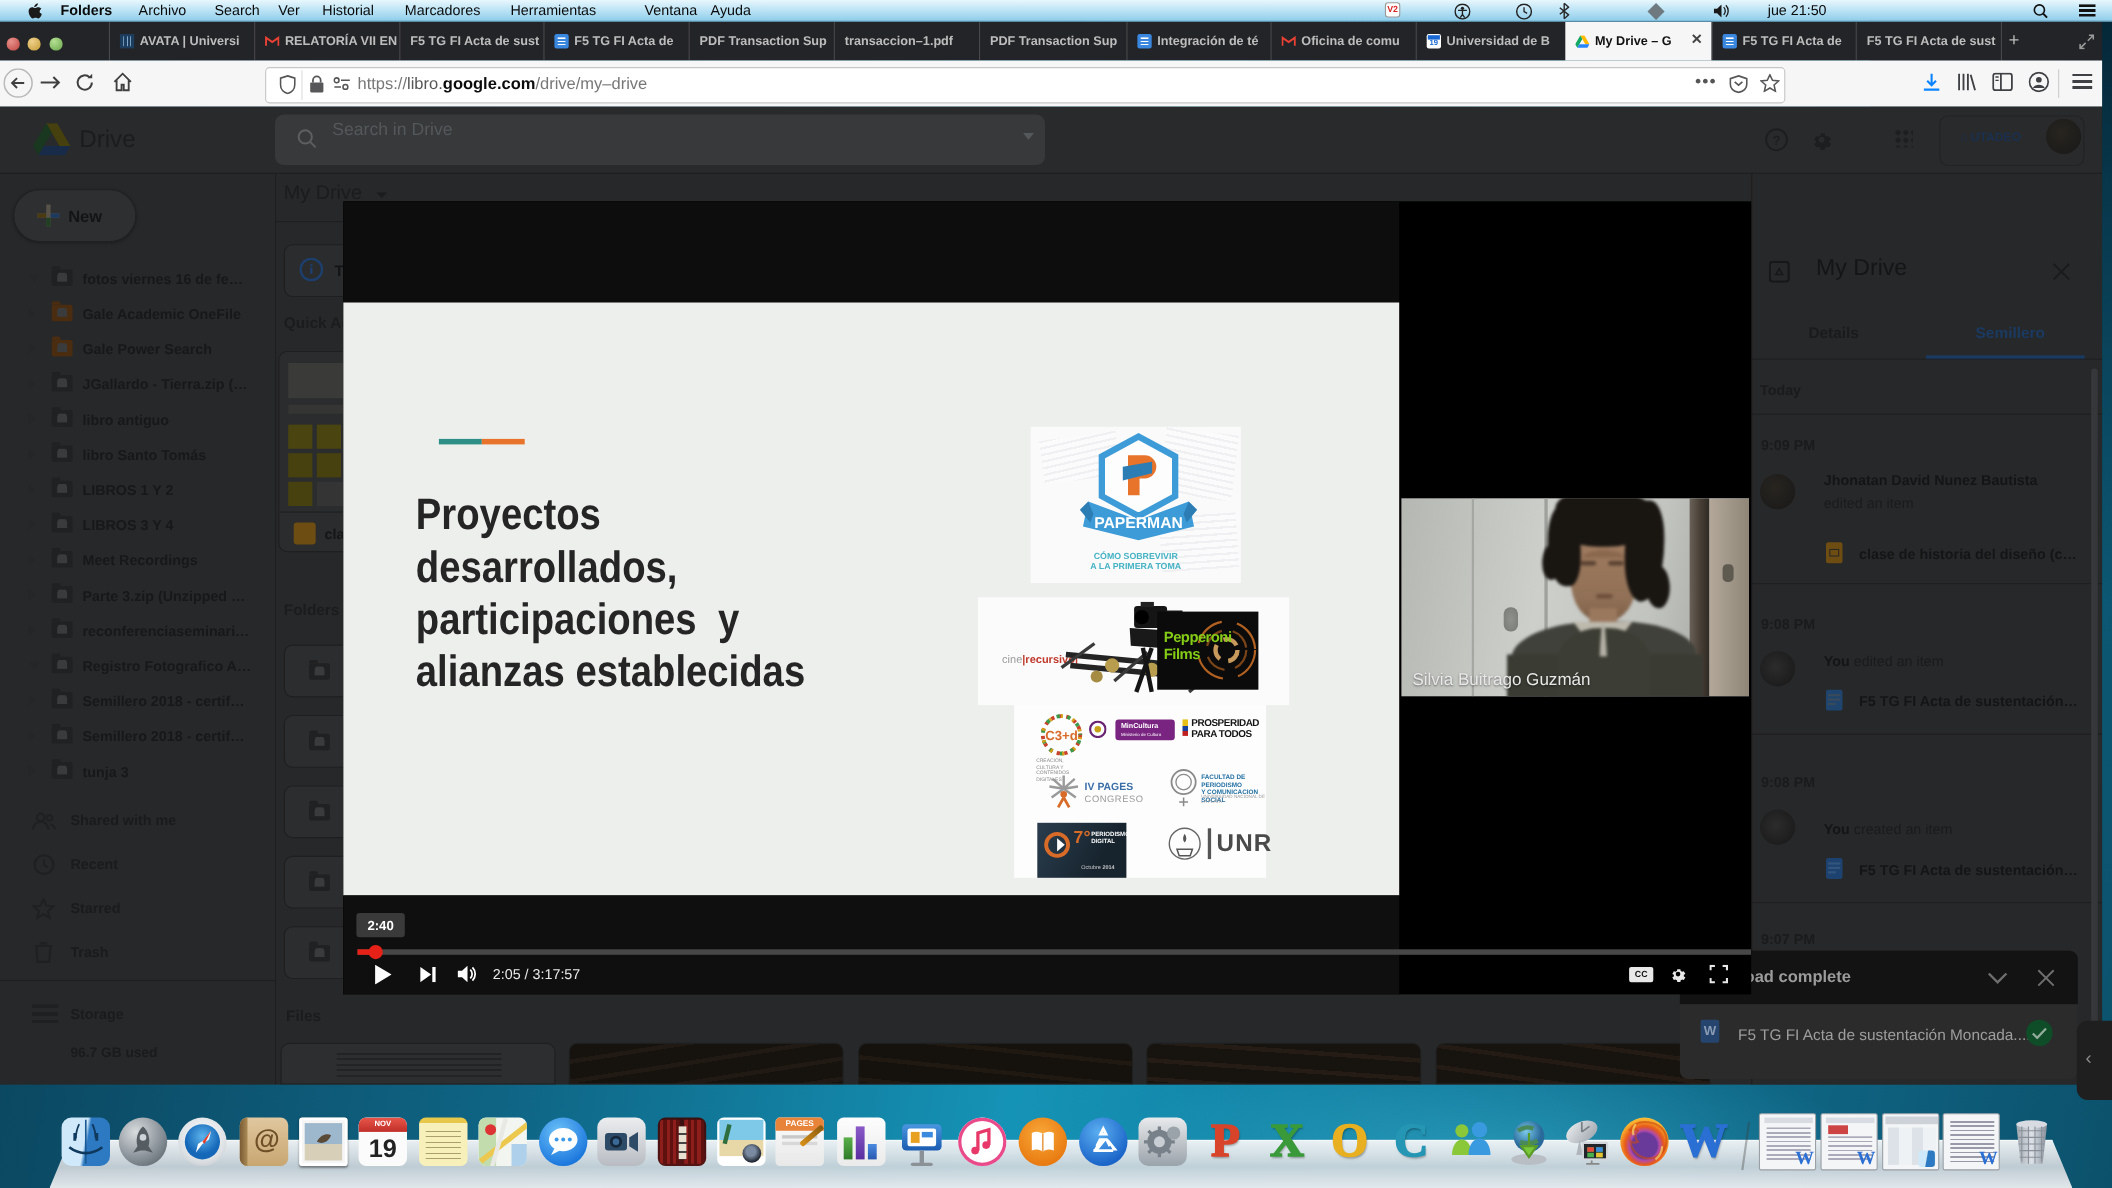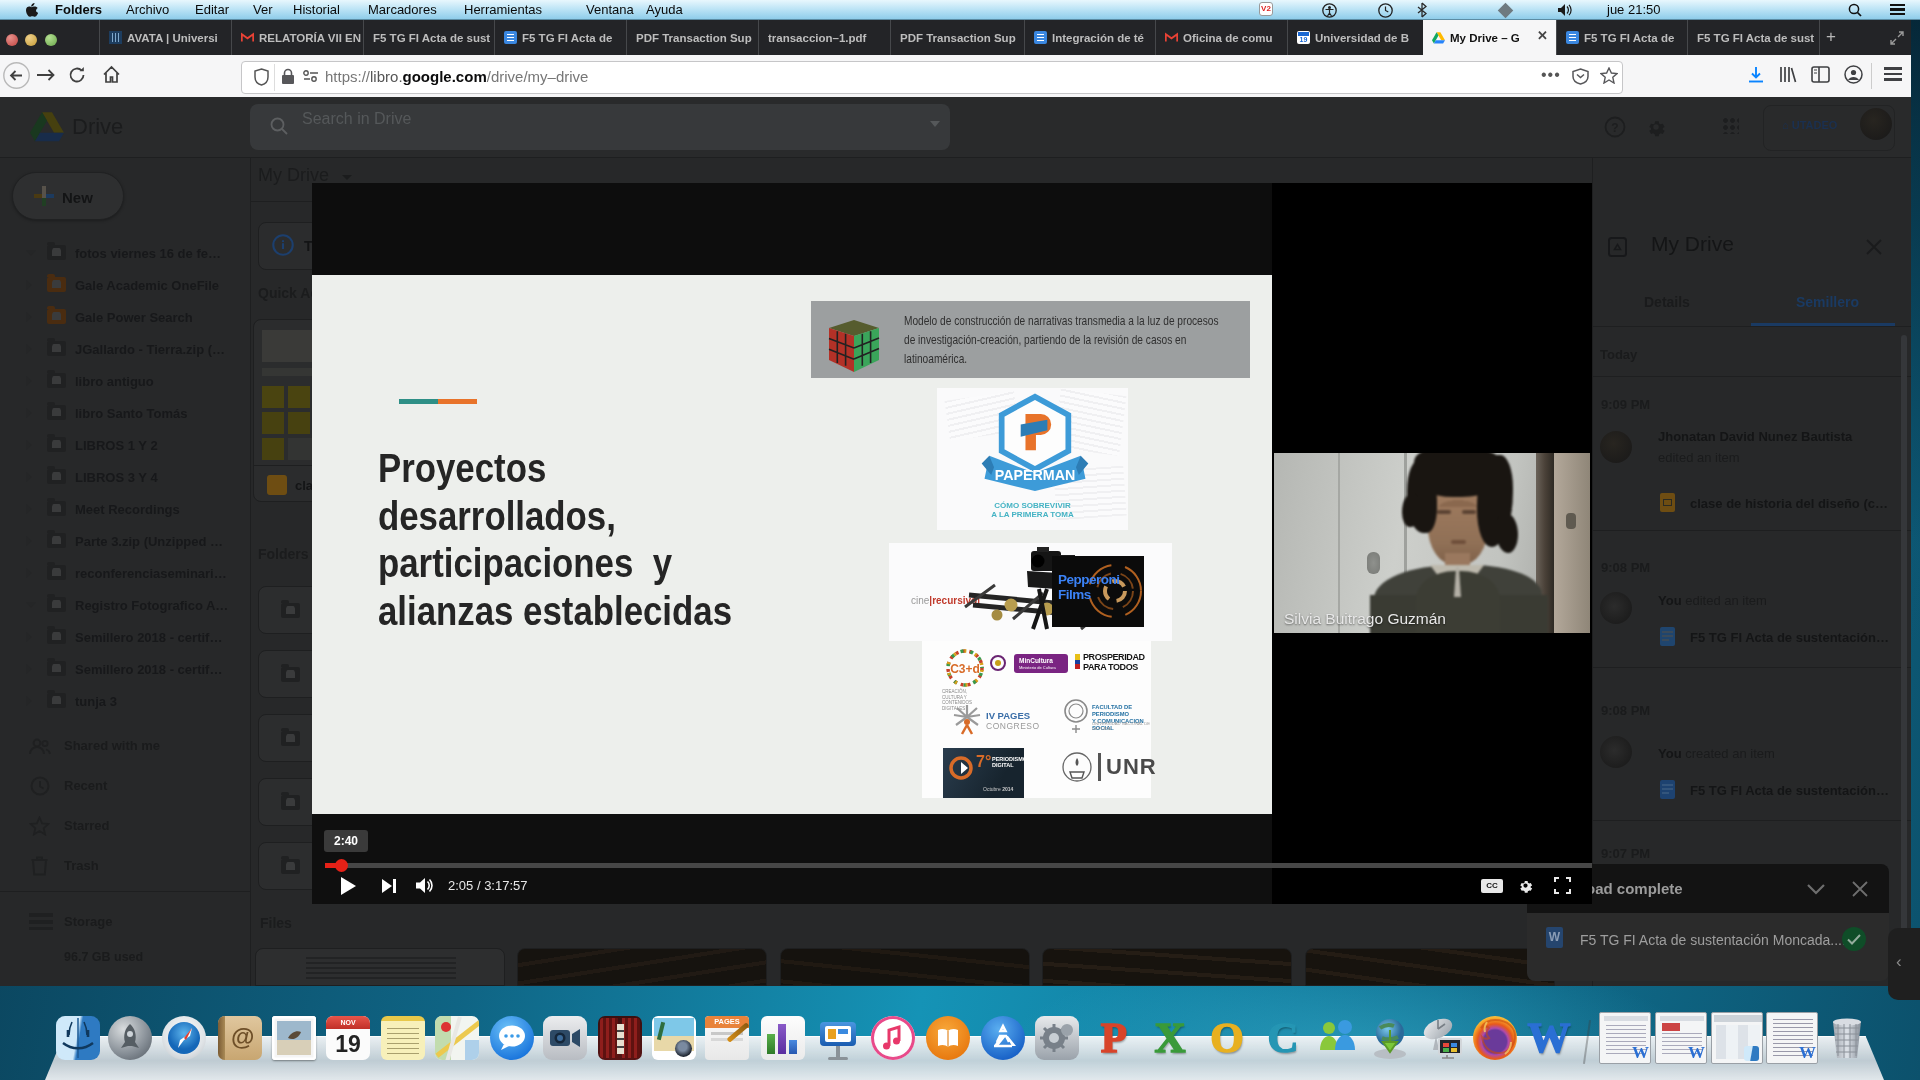--- a/index.html
+++ b/index.html
@@ -22,21 +22,21 @@
 </style></head>
 <body>
 <div class="a desk"></div>
 
 <div class="a menubar">
  <svg class="a" style="left:24px;top:3px" width="14" height="15" viewBox="0 0 14 15">
       <path fill="#1a1a1a" d="M9.6 2.3c.6-.7 1-1.7.9-2.3-.9 0-1.9.6-2.5 1.3-.5.6-1 1.6-.9 2.3 1 0 1.9-.6 2.5-1.3zM12 8c0-2 1.6-2.9 1.7-3-1-1.3-2.4-1.5-2.9-1.5-1.2-.1-2.4.7-3 .7-.6 0-1.6-.7-2.6-.7C3.8 3.5 2 4.6 2 7c0 1.5.5 3.5 1.4 4.8.7 1 1.4 2 2.4 2 .9 0 1.3-.6 2.5-.6s1.5.6 2.5.6 1.7-1 2.4-2c.5-.8.8-1.6 1-2-.1 0-2.2-.8-2.2-1.8z"></path>
     </svg>
  <span class="mi" style="left:55px;font-weight:700">Folders</span>
  <span class="mi" style="left:126px">Archivo</span>
- <span class="mi" style="left:195px">Editar</span>
+ <span class="mi" style="left:195px">Search</span>
  <span class="mi" style="left:253px">Ver</span>
  <span class="mi" style="left:293px">Historial</span>
  <span class="mi" style="left:368px">Marcadores</span>
  <span class="mi" style="left:464px">Herramientas</span>
  <span class="mi" style="left:586px">Ventana</span>
  <span class="mi" style="left:646px">Ayuda</span>
  <span class="mi" style="left:1259px;width:14px;height:14px;background:#fff;border-radius:3px;border:1px solid #999;font-size:8px;font-weight:700;color:#d22;text-align:center;line-height:12px">V2</span>
  <svg class="a" style="left:1322px;top:3px" width="15" height="15" viewBox="0 0 15 15">
       <circle cx="7.5" cy="7.5" r="6.7" fill="none" stroke="#222" stroke-width="1.3"></circle>
       <circle cx="7.5" cy="4.6" r="1.5" fill="#222"></circle>
@@ -455,29 +455,20 @@
 </div>
 
 <div class="a" style="left:312px;top:183px;width:1280px;height:721px;background:#000;z-index:50;overflow:hidden">
  <div style="position:absolute;left:0;top:0;width:960px;height:92px;background:#0d0d0d"></div>
 
  <div style="position:absolute;left:0;top:92px;width:960px;height:539px;background:#edefec;overflow:hidden">
   <span style="position:absolute;left:87px;top:124px;width:39px;height:5px;background:#2e8f86"></span>
   <span style="position:absolute;left:126px;top:124px;width:39px;height:5px;background:#e8732a"></span>
   <div style="position:absolute;left:66px;top:170px;font-size:40px;line-height:47.5px;font-weight:700;color:#252525;transform:scaleX(.87);transform-origin:0 0;white-space:nowrap">Proyectos<br>desarrollados,<br>participaciones&nbsp; y<br>alianzas establecidas</div>
 
-  <div style="position:absolute;left:499px;top:26px;width:439px;height:77px;background:#9c9fa0">
-   <svg style="position:absolute;left:10px;top:5px" width="66" height="68" viewBox="0 0 66 68">
-    <path d="M8 22l25-8 25 8-25 8z" fill="#565c2e"></path>
-          <path d="M8 22v32l25 12V30z" fill="#b33127"></path>
-          <path d="M58 22v32L33 66V30z" fill="#3aa55a"></path>
-    <path d="M8 32.6l25 9.4M8 43.2l25 10M33 42l25-10M33 53l25-10.6M16.3 25.2V57M24.6 27.8v32M41.3 27.8v32M49.6 25.2V57" stroke="#222" stroke-width="1.6" fill="none"></path>
-   </svg>
-   <div style="position:absolute;left:93px;top:10px;font-size:13px;line-height:19px;color:#303030;font-weight:400;transform:scaleX(.78);transform-origin:0 0;white-space:nowrap">Modelo de construcción de narrativas transmedia a la luz de procesos<br>de investigación-creación, partiendo de la revisión de casos en<br>latinoamérica.</div>
-  </div>
 
   <div style="position:absolute;left:625px;top:113px;width:191px;height:142px;background:#fafafb;overflow:hidden">
    <span style="position:absolute;left:10px;top:8px;width:70px;height:40px;background:repeating-linear-gradient(175deg,#f0f0f2 0 2px,#fbfbfc 2px 6px);transform:rotate(-8deg)"></span>
    <span style="position:absolute;left:120px;top:4px;width:66px;height:60px;background:repeating-linear-gradient(185deg,#f0f0f2 0 2px,#fbfbfc 2px 6px);transform:rotate(7deg)"></span>
    <span style="position:absolute;left:118px;top:80px;width:70px;height:50px;background:repeating-linear-gradient(180deg,#f0f0f2 0 2px,#fbfbfc 2px 6px);transform:rotate(-4deg)"></span>
    <svg style="position:absolute;left:40px;top:5px" width="116" height="120" viewBox="0 0 120 126">
     <path d="M60 4L95 23v38L60 80 25 61V23z" fill="#fdfdfd" stroke="#3d9bd8" stroke-width="6"></path>
     <path d="M50 22h16a11 11 0 010 22h-5v16h-11z" fill="#e8732a"></path>
     <path d="M45 33l28-5v11l-28 7z" fill="#2d7db5"></path>
     <path d="M12 66l48 18 48-18 5 24-53 13-53-13z" fill="#3d9bd8"></path>
@@ -503,21 +494,21 @@
           <circle cx="120" cy="70" r="5.5" fill="#a58c42"></circle>
     <path d="M78 42l8 40M86 42l-14 40" stroke="#151515" stroke-width="4"></path>
    </svg>
   </div>
   <div style="position:absolute;left:740px;top:281px;width:92px;height:71px;background:#0b0b0b;overflow:hidden">
    <svg style="position:absolute;left:30px;top:2px" width="66" height="66" viewBox="0 0 66 66">
           <circle cx="33" cy="33" r="26" fill="none" stroke="#b06020" stroke-width="2" stroke-dasharray="30 14"></circle>
           <circle cx="33" cy="33" r="18" fill="none" stroke="#7a4418" stroke-width="2" stroke-dasharray="20 10"></circle>
           <circle cx="33" cy="33" r="10" fill="none" stroke="#c8995c" stroke-width="4" stroke-dasharray="14 8"></circle>
         </svg>
-   <span style="position:absolute;left:6px;top:16px;font-size:13.5px;font-weight:700;color:#3b82f6;line-height:15px;letter-spacing:-.5px">Pepperoni<br>Films</span>
+   <span style="position:absolute;left:6px;top:16px;font-size:13.5px;font-weight:700;color:#84cc16;line-height:15px;letter-spacing:-.5px">Pepperoni<br>Films</span>
   </div>
 
   <div style="position:absolute;left:610px;top:366px;width:229px;height:157px;background:#fdfdfd;font-family:'Liberation Sans',sans-serif">
    <svg style="position:absolute;left:22px;top:6px" width="42" height="42" viewBox="0 0 42 42">
           <circle cx="21" cy="21" r="17" fill="none" stroke="#c8432a" stroke-width="3.5" stroke-dasharray="3 4"></circle>
           <circle cx="21" cy="21" r="17" fill="none" stroke="#3a9a4a" stroke-width="3.5" stroke-dasharray="3 7" stroke-dashoffset="5"></circle>
           <circle cx="21" cy="21" r="17" fill="none" stroke="#d8a018" stroke-width="3.5" stroke-dasharray="2 9" stroke-dashoffset="9"></circle>
           <text x="21" y="26" font-size="12" font-weight="bold" fill="#d86b28" text-anchor="middle">C3+d</text>
         </svg>
    <div style="position:absolute;left:20px;top:48px;font-size:4.5px;color:#8a8a8a;line-height:5.5px">CREACIÓN,<br>CULTURA Y<br>CONTENIDOS<br>DIGITALES</div>

